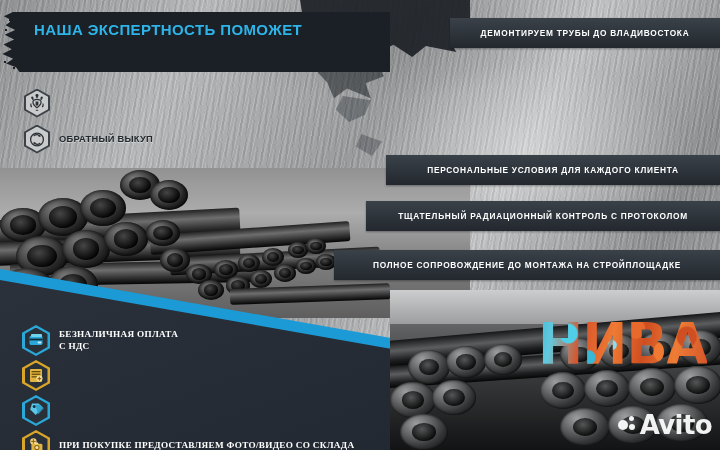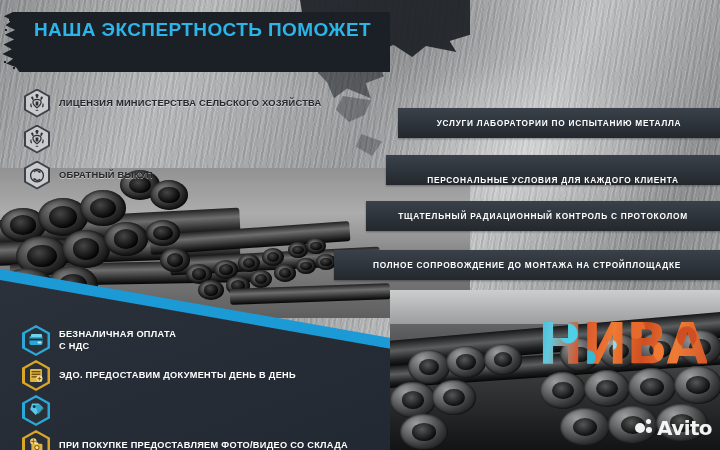--- a/index.html
+++ b/index.html
@@ -150,21 +150,21 @@
       radial-gradient(circle at 3px 50px, #1b2026 1.0px, transparent 1.2px),
       radial-gradient(circle at 12px 56px, #1b2026 1.4px, transparent 1.6px),
       radial-gradient(circle at 21px 13px, #1b2026 1.0px, transparent 1.2px),
       radial-gradient(circle at 25px 31px, #1b2026 0.9px, transparent 1.1px),
       radial-gradient(circle at 19px 5px, #1b2026 0.8px, transparent 1.0px);
   }
   .headline-text{
     position:absolute; left:34px; top:18px;
     width: 350px;
     color:#2db4e8;
-    font-size: 19px;
+    font-size: 15px;
     font-weight: bold;
     line-height: 23px;
     letter-spacing: .4px;
     text-transform: uppercase;
   }
 
   
   .top-list{
     position:absolute; left:24px; top:86px;
   }
@@ -244,20 +244,21 @@
   }
   .hex-c svg{ position:absolute; inset:0; width:100%; height:100%; }
   .bottom-item .label{
     color:#ffffff;
     font-size:9.2px;
     font-weight:bold;
     letter-spacing:.3px;
     line-height:11.5px;
     text-transform:uppercase;
     white-space:pre-line;
+    font-family:Liberation Serif, serif;
   }
 
   
   .logo{
     position:absolute; left:538px; top:318px;
     font-size: 54px;
     font-weight: bold;
     letter-spacing: -1px;
     line-height: 54px;
     color: #d4582a;
@@ -286,21 +287,21 @@
   .avito .dots{
     position:relative; width:20px; height:20px; margin-right:2px;
   }
   .avito .dots i{
     position:absolute; border-radius:50%; background:#fff;
   }
   .avito .dots i:nth-child(1){ left:0px;  top:5px;  width:10px; height:10px; }
   .avito .dots i:nth-child(2){ left:11px; top:1px;  width:5px;  height:5px; }
   .avito .dots i:nth-child(3){ left:11px; top:9px;  width:6px;  height:6px; }
   .avito .word{
-    color:#fff; font-size:20px; font-weight:bold; letter-spacing:-.6px;
+    color:#fff; font-size:26px; font-weight:bold; letter-spacing:-.6px;
     font-family:"DejaVu Sans", sans-serif;
   }
 </style>
 </head>
 <body>
 
 <div id="ad">
 
   <div class="bg-metal"></div>
   <div class="scuff s1"></div>
@@ -451,56 +452,38 @@
       </div>
   </div>
 
   <div class="headline-box"></div>
   <div class="headline-fuzz"></div>
   <div class="headline-text">
     <div>Наша экспертность поможет</div>
   </div>
 
   <div class="top-list">
+
 
     <div class="top-item">
       <span class="hex-dark">
         <span class="shape"></span>
           <span class="inner"></span>
         <svg viewBox="0 0 26 29">
           <g fill="#2b3035">
             <path d="M13 5c-1 0-1.6.7-1.6 1.5 0 .6.4 1 .8 1.2l-.4 1.1h2.4l-.4-1.1c.4-.2.8-.6.8-1.2C14.6 5.7 14 5 13 5z"></path>
             <path d="M8.2 7.4c-.9.2-1.3 1-1.1 1.7.1.5.6.8 1 .9l.2 1.2 2-1.2-1.1-.6c.2-.4.3-.9 0-1.4-.2-.4-.6-.7-1-.6z"></path>
             <path d="M17.8 7.4c-.4-.1-.8.2-1 .6-.3.5-.2 1 0 1.4l-1.1.6 2 1.2.2-1.2c.4-.1.9-.4 1-.9.2-.7-.2-1.5-1.1-1.7z"></path>
             <path d="M13 9.8c-2.6 0-4.7 1.3-4.7 3.3 0 2.4 2 4.6 4.7 6.4 2.7-1.8 4.7-4 4.7-6.4 0-2-2.1-3.3-4.7-3.3zm0 1.1c1.9 0 3.5.9 3.5 2.2 0 1.7-1.5 3.5-3.5 4.9-2-1.4-3.5-3.2-3.5-4.9 0-1.3 1.6-2.2 3.5-2.2z"></path>
             <path d="M11.6 12.4h2.8v3.4l-1.4 1.1-1.4-1.1z"></path>
             <path d="M6.6 14.4c-.6 1.4-.3 3 .6 4.2l1-.8c-.7-1-.9-2.2-.6-3.2zM19.4 14.4c.6 1.4.3 3-.6 4.2l-1-.8c.7-1 .9-2.2.6-3.2z"></path>
             <path d="M13 20.4l-1.8 1.3h3.6z"></path>
           </g>
         </svg>
       </span>
-      <span class="label">Лицензия министерства сельского хозяйства</span>
-    </div>
-
-    <div class="top-item">
-      <span class="hex-dark">
-        <span class="shape"></span>
-          <span class="inner"></span>
-        <svg viewBox="0 0 26 29">
-          <g fill="#2b3035">
-            <path d="M13 5c-1 0-1.6.7-1.6 1.5 0 .6.4 1 .8 1.2l-.4 1.1h2.4l-.4-1.1c.4-.2.8-.6.8-1.2C14.6 5.7 14 5 13 5z"></path>
-            <path d="M8.2 7.4c-.9.2-1.3 1-1.1 1.7.1.5.6.8 1 .9l.2 1.2 2-1.2-1.1-.6c.2-.4.3-.9 0-1.4-.2-.4-.6-.7-1-.6z"></path>
-            <path d="M17.8 7.4c-.4-.1-.8.2-1 .6-.3.5-.2 1 0 1.4l-1.1.6 2 1.2.2-1.2c.4-.1.9-.4 1-.9.2-.7-.2-1.5-1.1-1.7z"></path>
-            <path d="M13 9.8c-2.6 0-4.7 1.3-4.7 3.3 0 2.4 2 4.6 4.7 6.4 2.7-1.8 4.7-4 4.7-6.4 0-2-2.1-3.3-4.7-3.3zm0 1.1c1.9 0 3.5.9 3.5 2.2 0 1.7-1.5 3.5-3.5 4.9-2-1.4-3.5-3.2-3.5-4.9 0-1.3 1.6-2.2 3.5-2.2z"></path>
-            <path d="M11.6 12.4h2.8v3.4l-1.4 1.1-1.4-1.1z"></path>
-            <path d="M6.6 14.4c-.6 1.4-.3 3 .6 4.2l1-.8c-.7-1-.9-2.2-.6-3.2zM19.4 14.4c.6 1.4.3 3-.6 4.2l-1-.8c.7-1 .9-2.2.6-3.2z"></path>
-            <path d="M13 20.4l-1.8 1.3h3.6z"></path>
-          </g>
-        </svg>
-      </span>
     </div>
 
     <div class="top-item">
       <span class="hex-dark">
         <span class="shape"></span>
           <span class="inner"></span>
         <svg viewBox="0 0 26 29">
           <g fill="none" stroke="#2b3035" stroke-width="1.3">
             <circle cx="13" cy="14.5" r="6.4"></circle>
             <path d="M10.2 10.6c1.6-1.4 4-1.2 5.2.4" stroke-linecap="round"></path>
@@ -509,24 +492,24 @@
           <g fill="#2b3035">
             <path d="M15.8 9.4l1.2 2.2-2.5-.1z"></path>
             <path d="M10.2 19.6L9 17.4l2.5.1z"></path>
           </g>
         </svg>
       </span>
       <span class="label">Обратный выкуп</span>
     </div>
   </div>
 
-  <div class="strip" style="left:398px; top:108px; right:0;">
-    <span>Услуги лаборатории по испытанию металла</span>
-  </div>
-  <div class="strip" style="left:386px; top:155px; right:0;align-items:flex-end;">
+  <div class="strip" style="left:450px; top:18px; right:0;">
+    <span>Демонтируем трубы до Владивостока</span>
+  </div>
+  <div class="strip" style="left:386px; top:155px; right:0;">
     <span>Персональные условия для каждого клиента</span>
   </div>
   <div class="strip" style="left:366px; top:201px; right:0;">
     <span>Тщательный радиационный контроль с протоколом</span>
   </div>
   <div class="strip" style="left:334px; top:250px; right:0;">
     <span>Полное сопровождение до монтажа на стройплощадке</span>
   </div>
 
   <div class="bottom-list">
@@ -556,21 +539,20 @@
           <g>
             <rect x="8" y="9" width="12" height="13" rx="1" fill="#e0b441"></rect>
             <rect x="9.6" y="11" width="8.8" height="1.3" fill="#6b4d0d"></rect>
             <rect x="9.6" y="13.6" width="8.8" height="1.3" fill="#6b4d0d"></rect>
             <rect x="9.6" y="16.2" width="5.6" height="1.3" fill="#6b4d0d"></rect>
             <circle cx="17.4" cy="18.6" r="3.1" fill="#f6dd93"></circle>
             <path d="M15.6 18.6h3.6M17.4 16.8v3.6" stroke="#8a6413" stroke-width="1.1"></path>
           </g>
         </svg>
       </span>
-      <span class="label">ЭДО. Предоставим документы день в день</span>
     </div>
 
     <div class="bottom-item">
       <span class="hex-c">
         <span class="ring" style="background:#2aa8d8"></span>
         <span class="fill"></span>
         <svg viewBox="0 0 28 31">
           <g>
             <path d="M10 8.6h6.6l4 4-6.8 7.4-5.6-5.6z" fill="#5cc8e8"></path>
             <circle cx="12.2" cy="11.6" r="1.5" fill="#123544"></circle>

